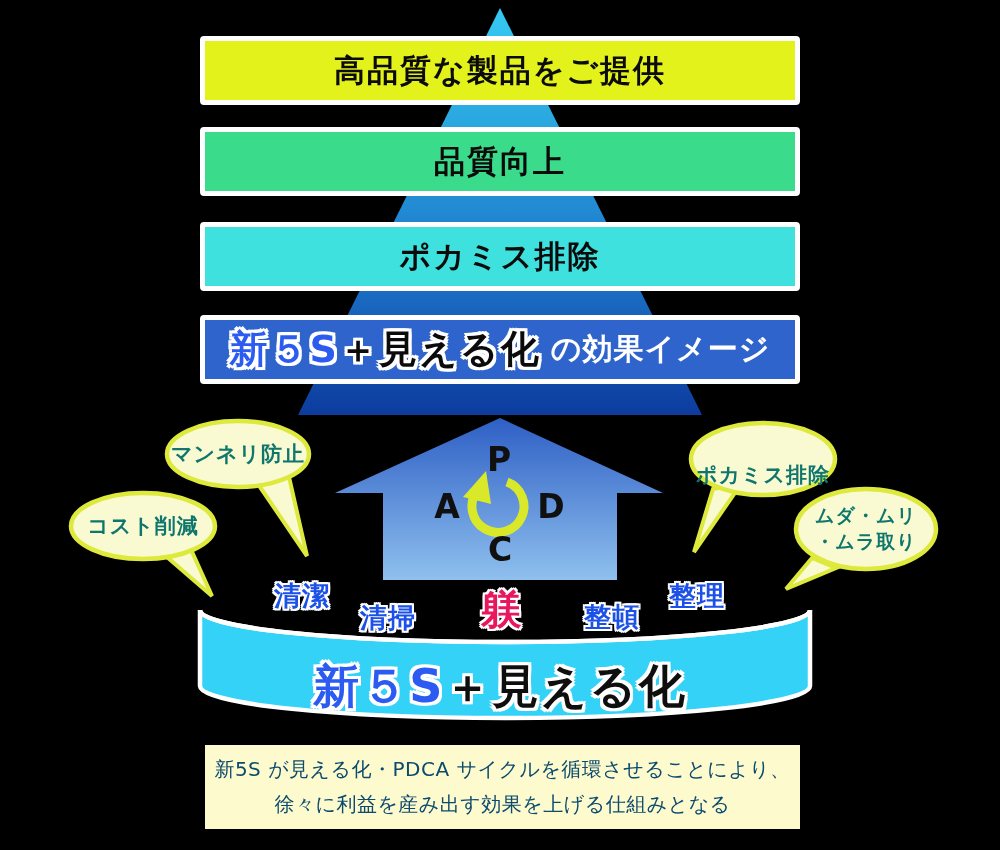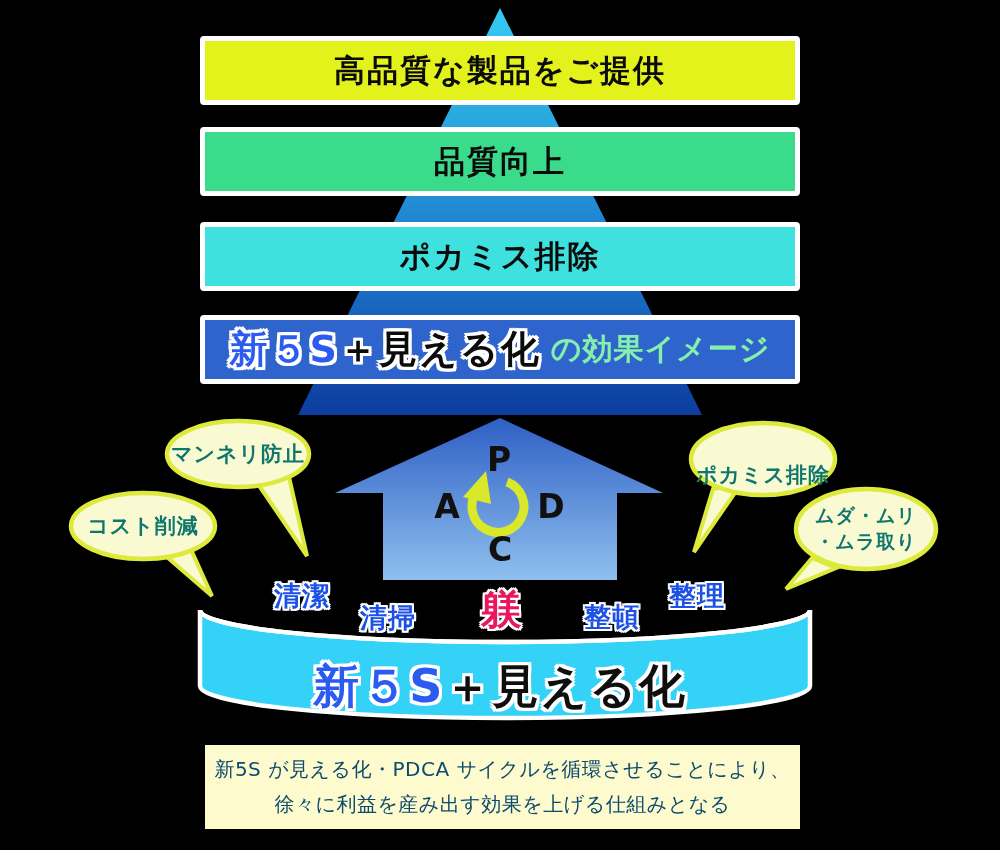--- a/index.html
+++ b/index.html
@@ -21,21 +21,21 @@
   .bar3{top:222px;background:#3ee1de;}
   .bar4{top:315px;background:#2e64cb;}
 
   .ow2{text-shadow:-2px -2px 0 #fff,2px -2px 0 #fff,-2px 2px 0 #fff,2px 2px 0 #fff,
        -2px 0 0 #fff,2px 0 0 #fff,0 -2px 0 #fff,0 2px 0 #fff;}
   .ow3{text-shadow:-3px -3px 0 #fff,3px -3px 0 #fff,-3px 3px 0 #fff,3px 3px 0 #fff,
        -3px 0 0 #fff,3px 0 0 #fff,0 -3px 0 #fff,0 3px 0 #fff;}
 
   .bar4 .p-blue{color:#2b5bf0;font-size:38px;}
   .bar4 .p-black{color:#0b0b0b;font-size:38px;}
-  .bar4 .p-yellow{color:#86efac;font-size:30px;margin-left:10px;letter-spacing:1px;}
+  .bar4 .p-yellow{color:#ffffff;font-size:30px;margin-left:10px;letter-spacing:1px;}
 
   
   .pdca{
     position:absolute;transform:translate(-50%,-50%);
     font-weight:bold;font-size:33px;color:#101010;letter-spacing:0;
   }
 
   
   .s5{
     position:absolute;transform:translate(-50%,-50%);

